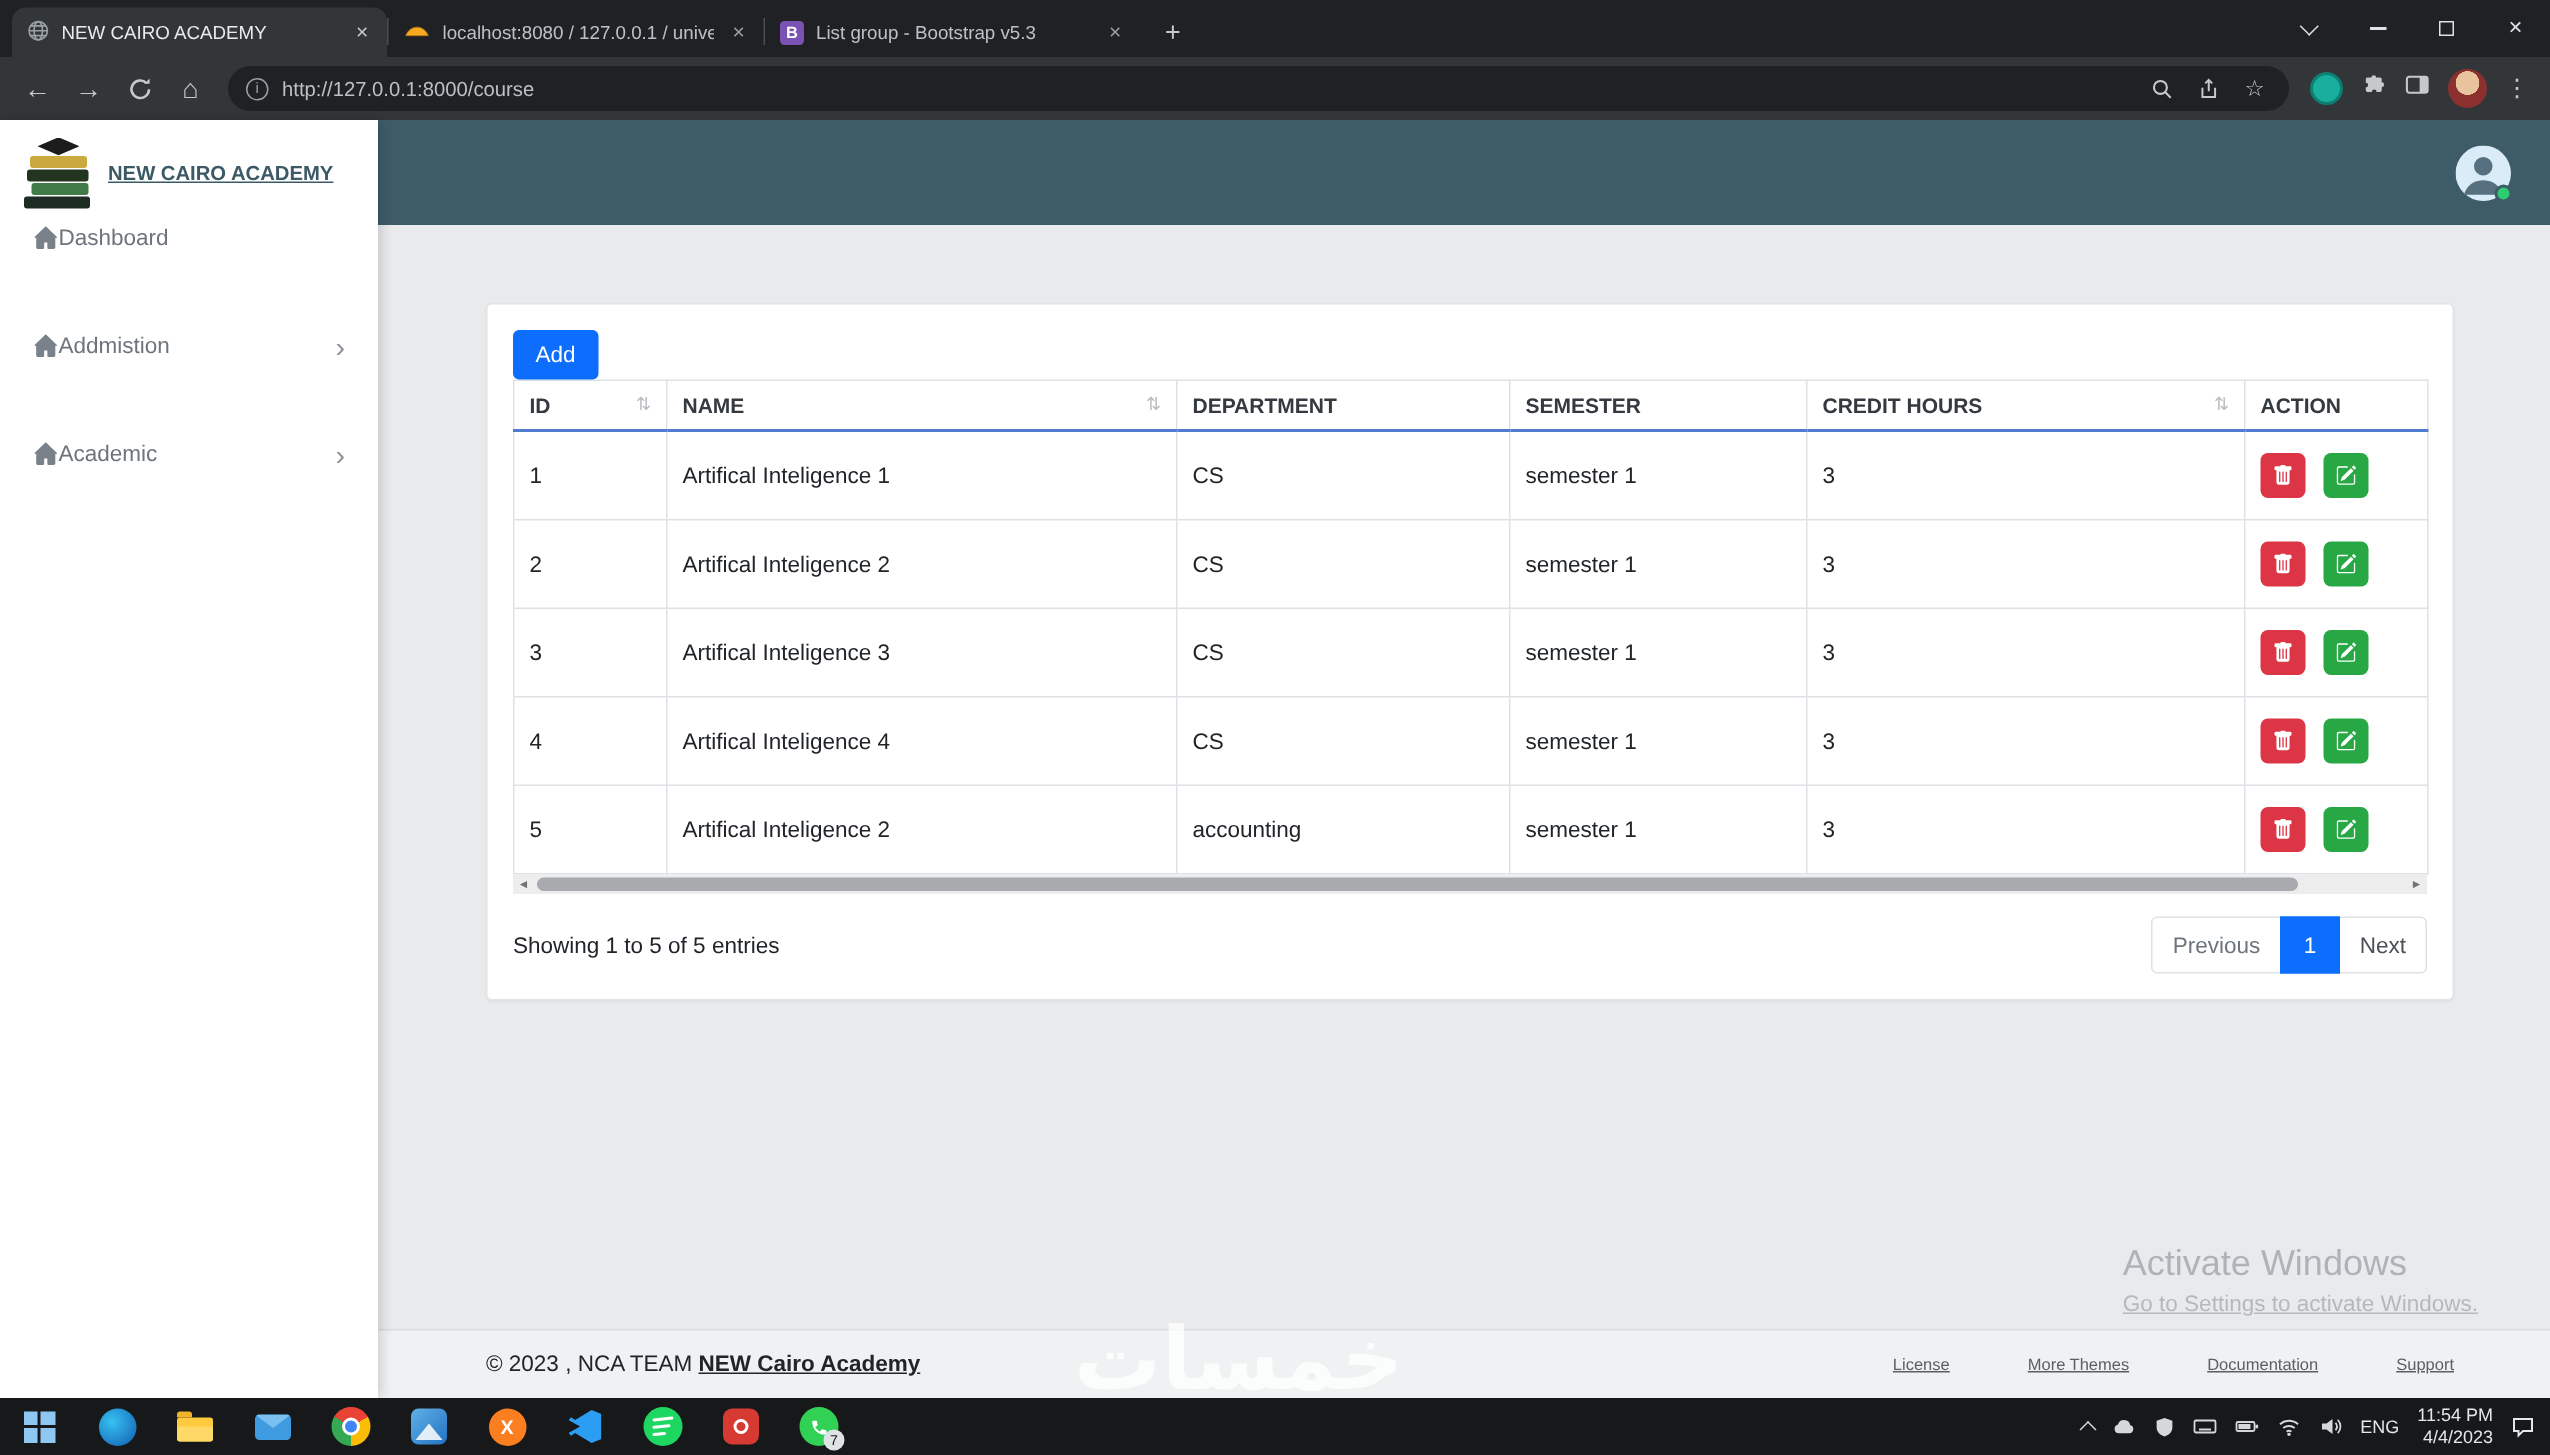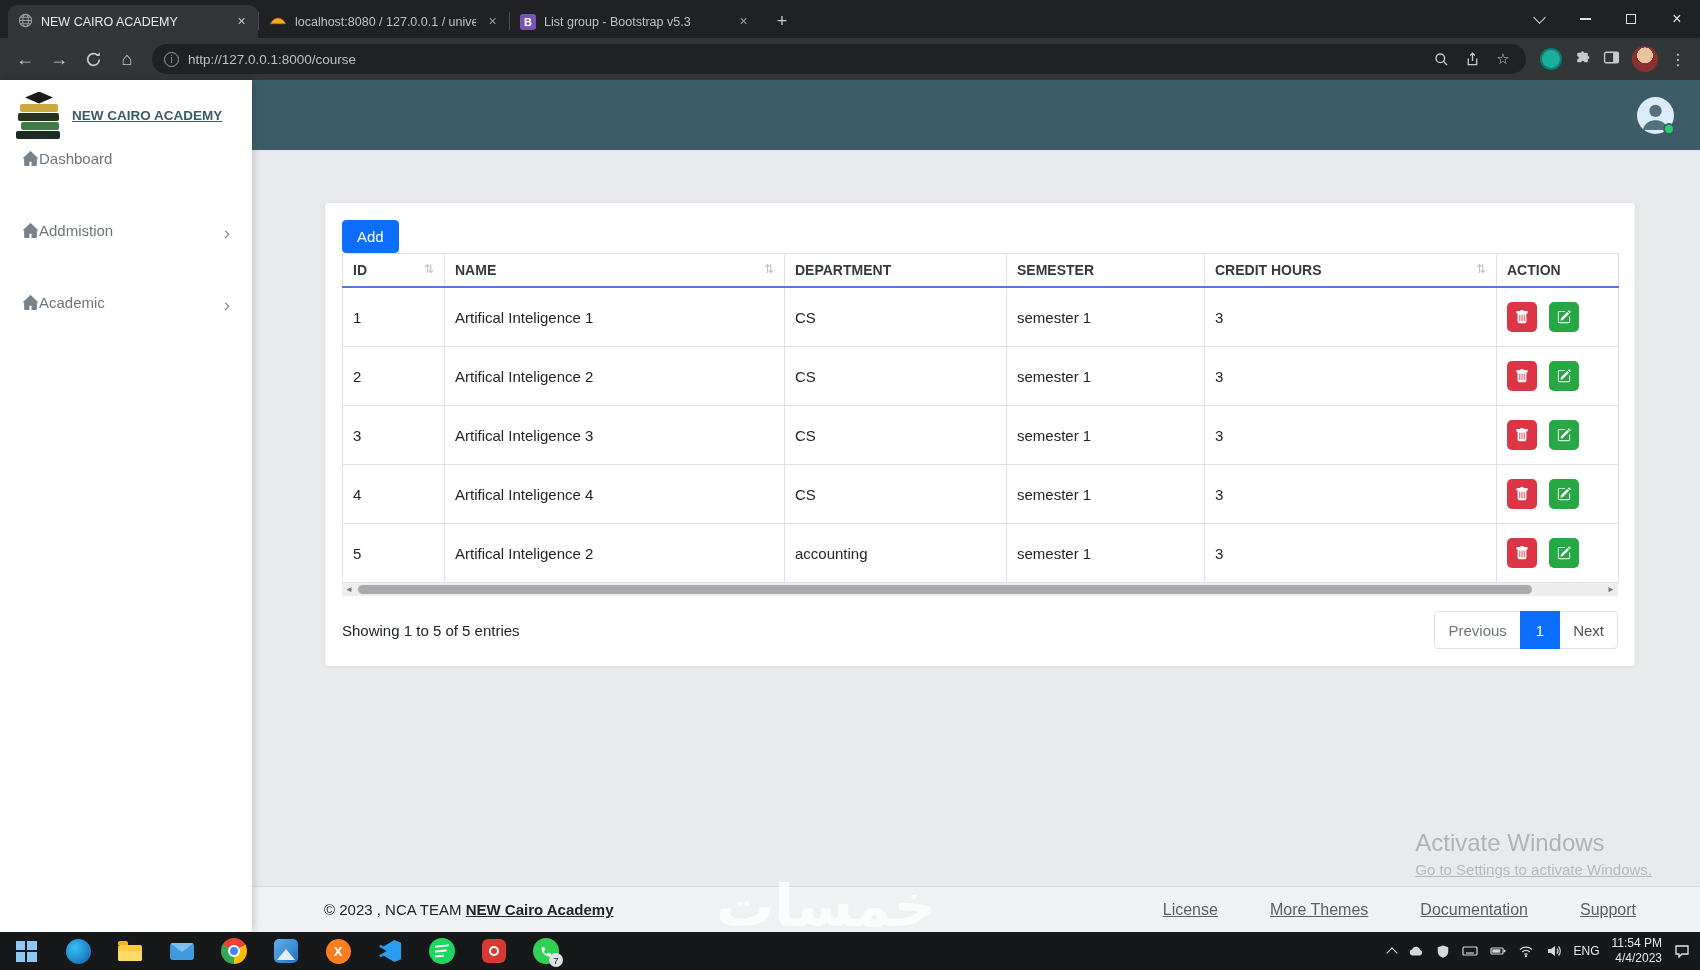--- a/index.html
+++ b/index.html
@@ -119,21 +119,21 @@
 
   .activate { position:absolute; right:48px; bottom:8px; color:#aeb3b9; pointer-events:none; }
   .activate .t1 { font-size:24px; }
   .activate .t2 { font-size:15px; color:#b4b9be; margin-top:4px;text-decoration:underline; }
 
   .app-footer { height:46px; border-top:1px solid #d8dadd; background:#f0f1f2; display:flex;
     align-items:center; justify-content:space-between; padding:0 64px 0 72px; font-size:15px;
     color:#212529; flex:none; }
   .f-brand { font-weight:bold; text-decoration:underline; color:#212529; cursor:pointer; }
   .f-links { display:flex; gap:52px; }
-  .f-link { color:#595f66; text-decoration:underline; font-size:16px; cursor:pointer; }
+  .f-link { color:#595f66; text-decoration:underline; font-size:11px; cursor:pointer; }
 
   .site-mark { position:absolute; left:716px; bottom:-8px; font-family:"DejaVu Sans",sans-serif;
     font-size:58px; font-weight:bold; color:rgba(255,255,255,.75); z-index:4; pointer-events:none; }
 
   
   .taskbar { height:38px; background:#17181a; display:flex; align-items:center; flex:none;
     position:relative; z-index:10; padding-right:10px; }
   .tb-btn { width:52px; height:38px; display:flex; align-items:center; justify-content:center; cursor:pointer; }
   .win-logo { width:21px; height:21px; display:grid; grid-template-columns:9.5px 9.5px;
     grid-template-rows:9.5px 9.5px; gap:2px; }

